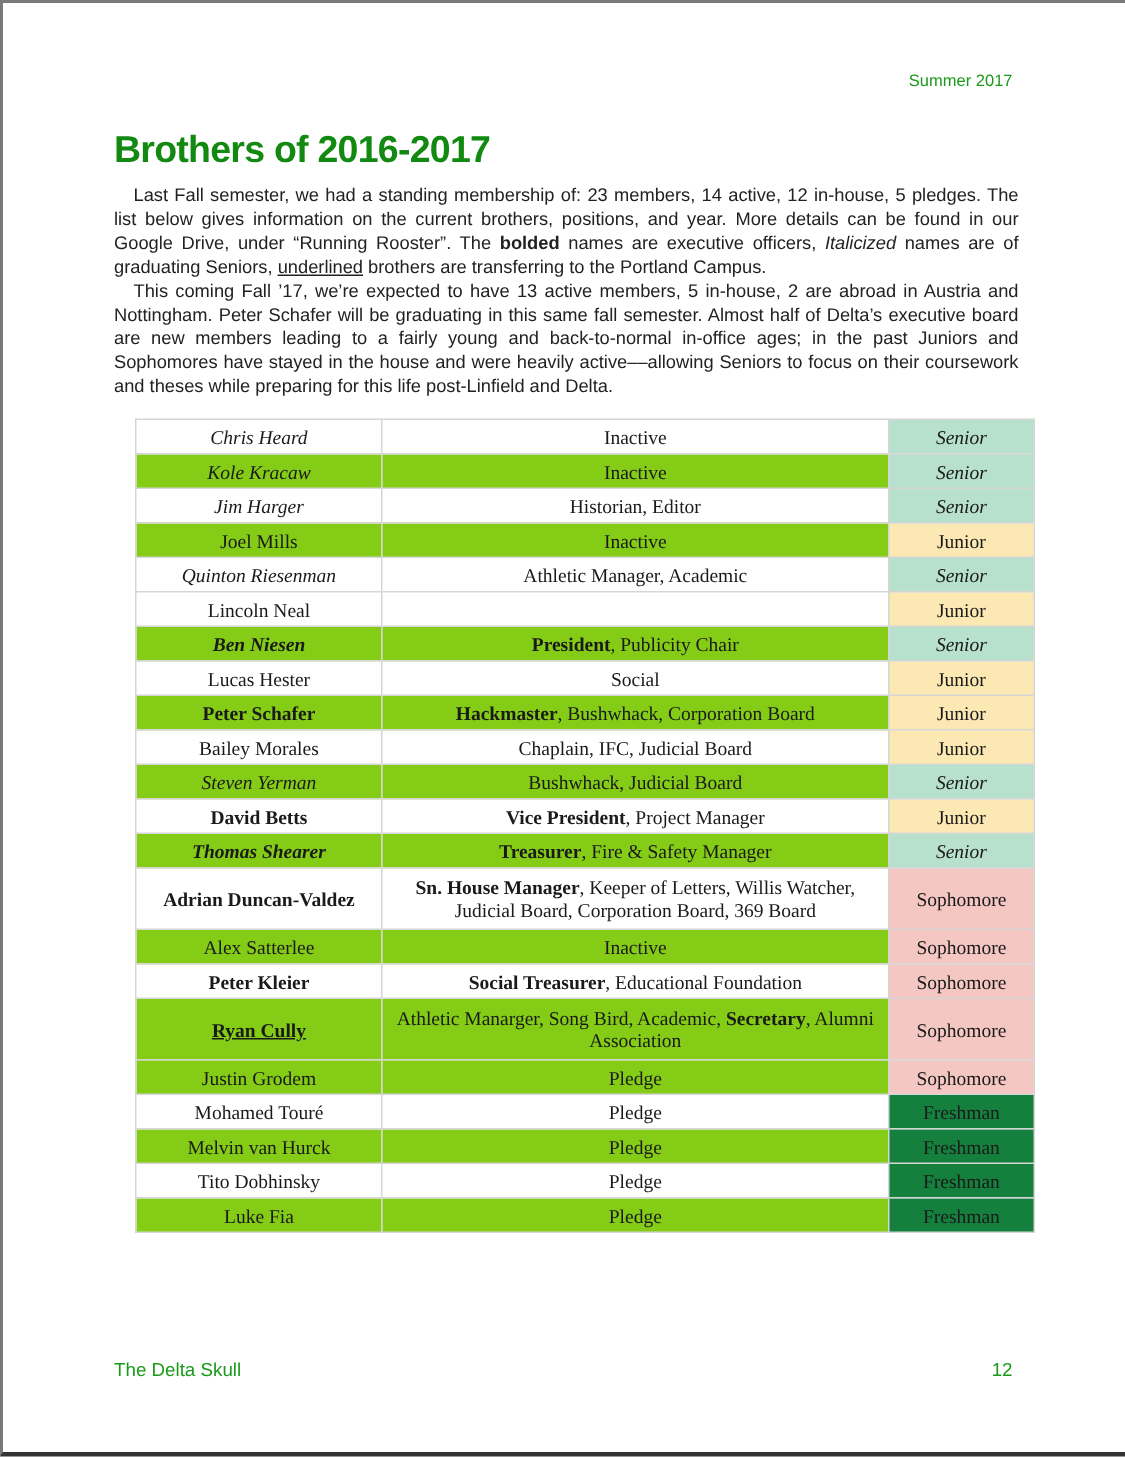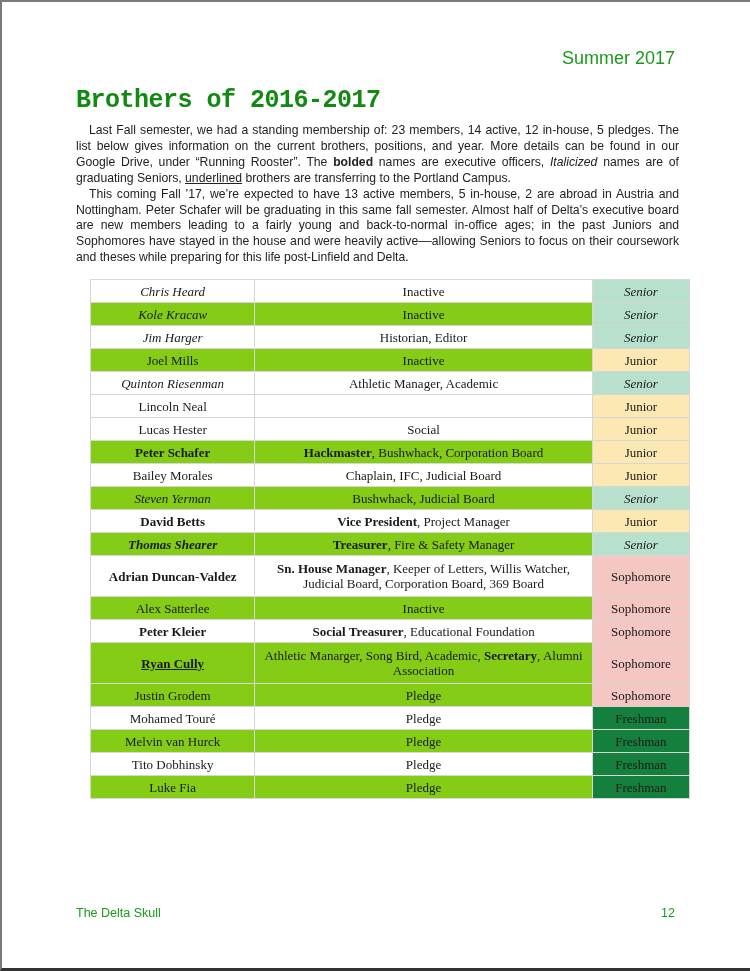--- a/index.html
+++ b/index.html
@@ -7,26 +7,26 @@
   .page {
     position: absolute; left: 0; top: 0; width: 750px; height: 971px;
     box-sizing: border-box;
     border-top: 2px solid #7a7a7a;
     border-left: 2px solid #7a7a7a;
     border-bottom: 3px solid #333333;
     background: #ffffff;
   }
   .header-right {
     position: absolute; top: 46px; right: 75px;
-    font-family: "Liberation Sans", sans-serif; font-size: 18px;
+    font-family: "Liberation Sans", sans-serif; font-size: 11px;
     color: #1a9a1a;
   }
   .title {
     position: absolute; left: 74px; top: 84px; margin: 0;
-    font-family: Liberation Mono, monospace; font-weight: bold;
+    font-family: Liberation Sans, sans-serif; font-weight: bold;
     font-size: 25px; color: #128a12; letter-spacing: -0.5px;
   }
   .body-text {
     position: absolute; left: 74px; top: 121px; width: 603px;
     font-family: "Liberation Sans", sans-serif; font-size: 12.2px;
     line-height: 15.9px; color: #222222; text-align: justify;
   }
   .body-text p { margin: 0; text-indent: 13px; }
   .body-text b { font-weight: bold; }
   .body-text i { font-style: italic; }
@@ -101,20 +101,25 @@
       <tr class="odd">
         <td class="name it">Quinton Riesenman</td>
         <td class="pos">Athletic Manager, Academic</td>
         <td class="year y-senior it">Senior</td>
       </tr>
       <tr class="odd">
         <td class="name">Lincoln Neal</td>
         <td class="pos"></td>
         <td class="year y-junior">Junior</td>
       </tr>
+      <tr class="even">
+        <td class="name it bd">Ben Niesen</td>
+        <td class="pos"><b>President</b><span>, Publicity Chair</span></td>
+        <td class="year y-senior it">Senior</td>
+      </tr>
       <tr class="odd">
         <td class="name">Lucas Hester</td>
         <td class="pos">Social</td>
         <td class="year y-junior">Junior</td>
       </tr>
       <tr class="even">
         <td class="name bd">Peter Schafer</td>
         <td class="pos"><b>Hackmaster</b><span>, Bushwhack, Corporation Board</span></td>
         <td class="year y-junior">Junior</td>
       </tr>

